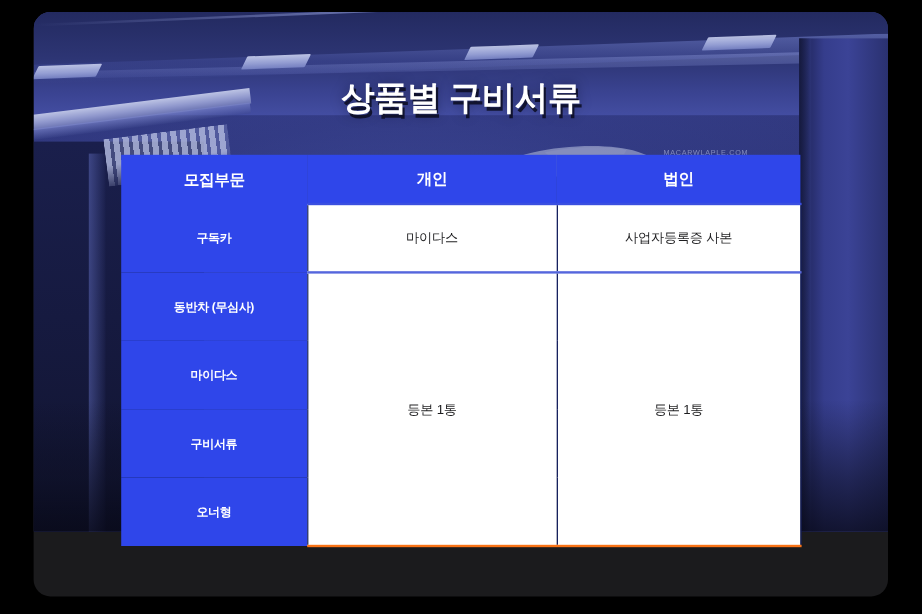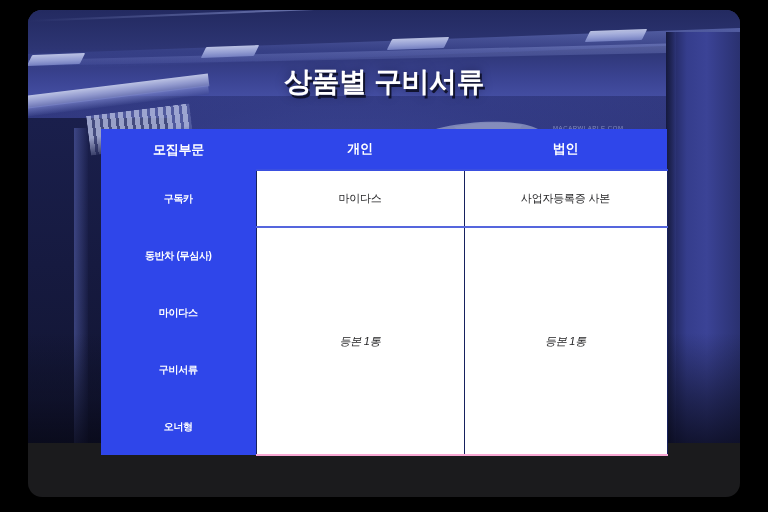--- a/index.html
+++ b/index.html
@@ -236,22 +236,21 @@
     color: #1d1d1f;
     font-size: 11px;
     text-align: center;
     vertical-align: middle;
     letter-spacing: -0.2px;
     border-left: 1px solid #16215e;
     border-right: 1px solid #16215e;
     border-bottom: 2px solid #5566dd;
   }
   .doc-table td.cell.merged {
-    border-bottom: 2px solid #f9a8d4;
-    font-style: italic;
+    border-bottom: 2px solid #f97316;
   }
   .doc-table tr.first-body td.cell { border-top: 2px solid #3a4fe0; }
 </style>
 </head>
 <body>
 
 <div id="screen">
 
   <div id="slide">
 

